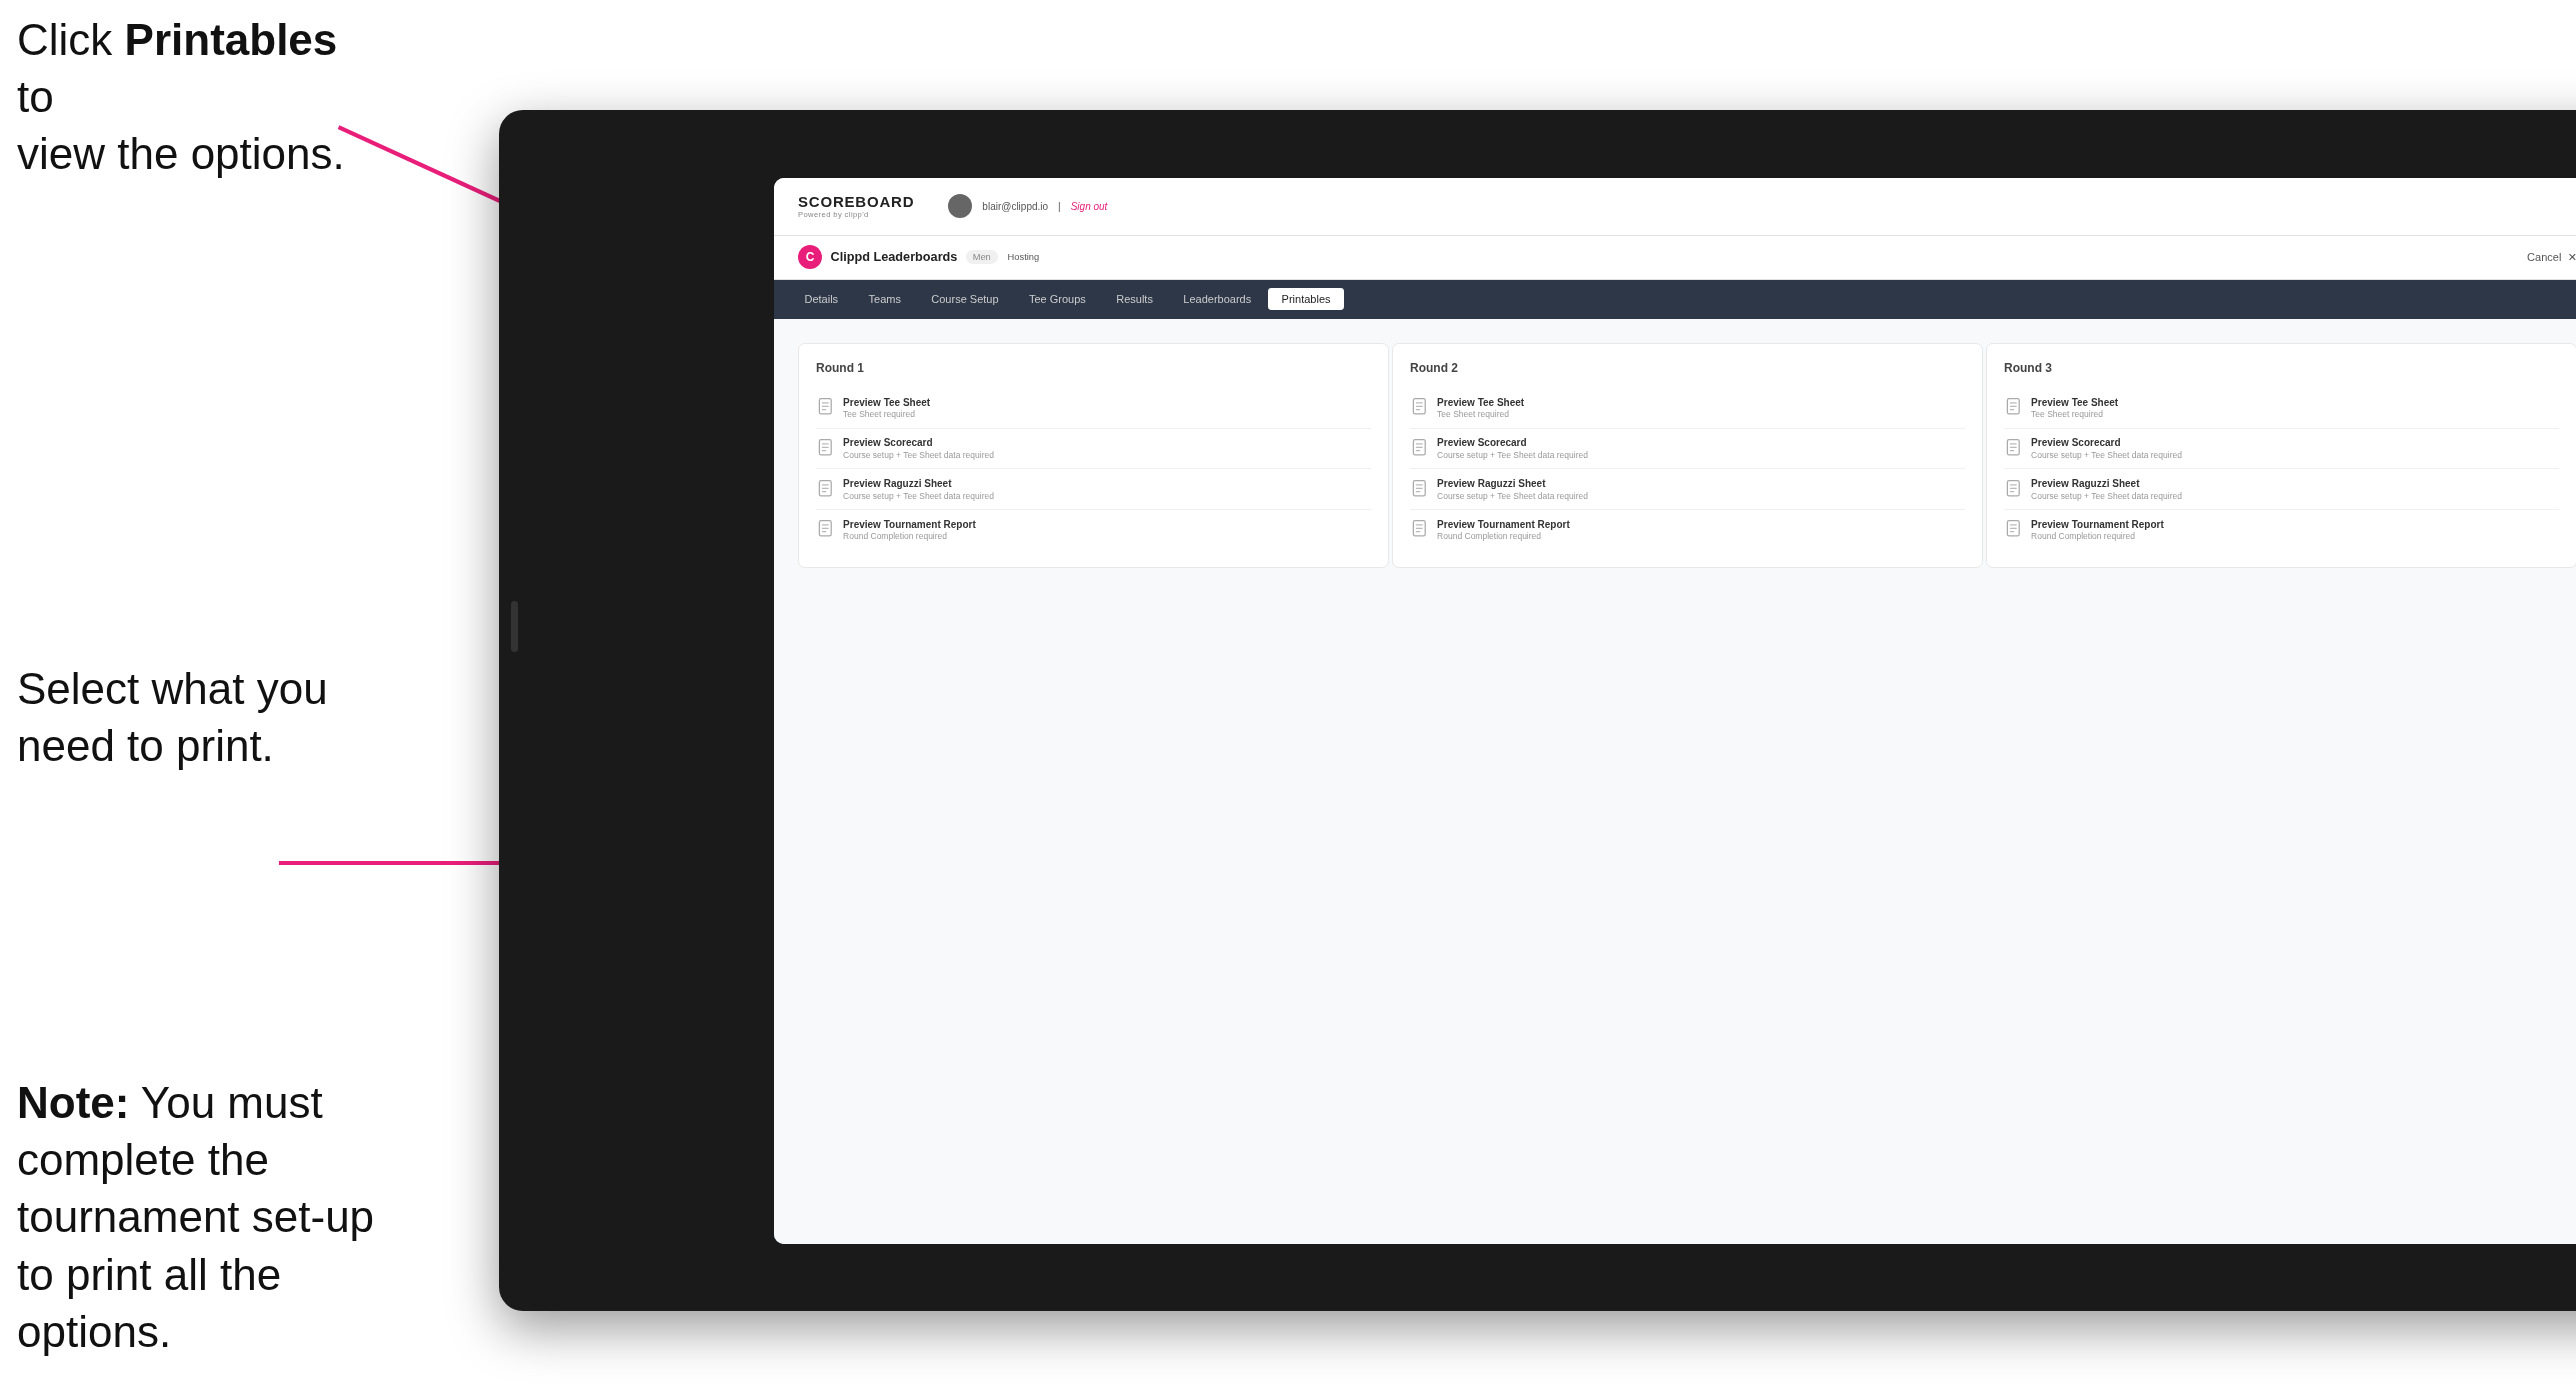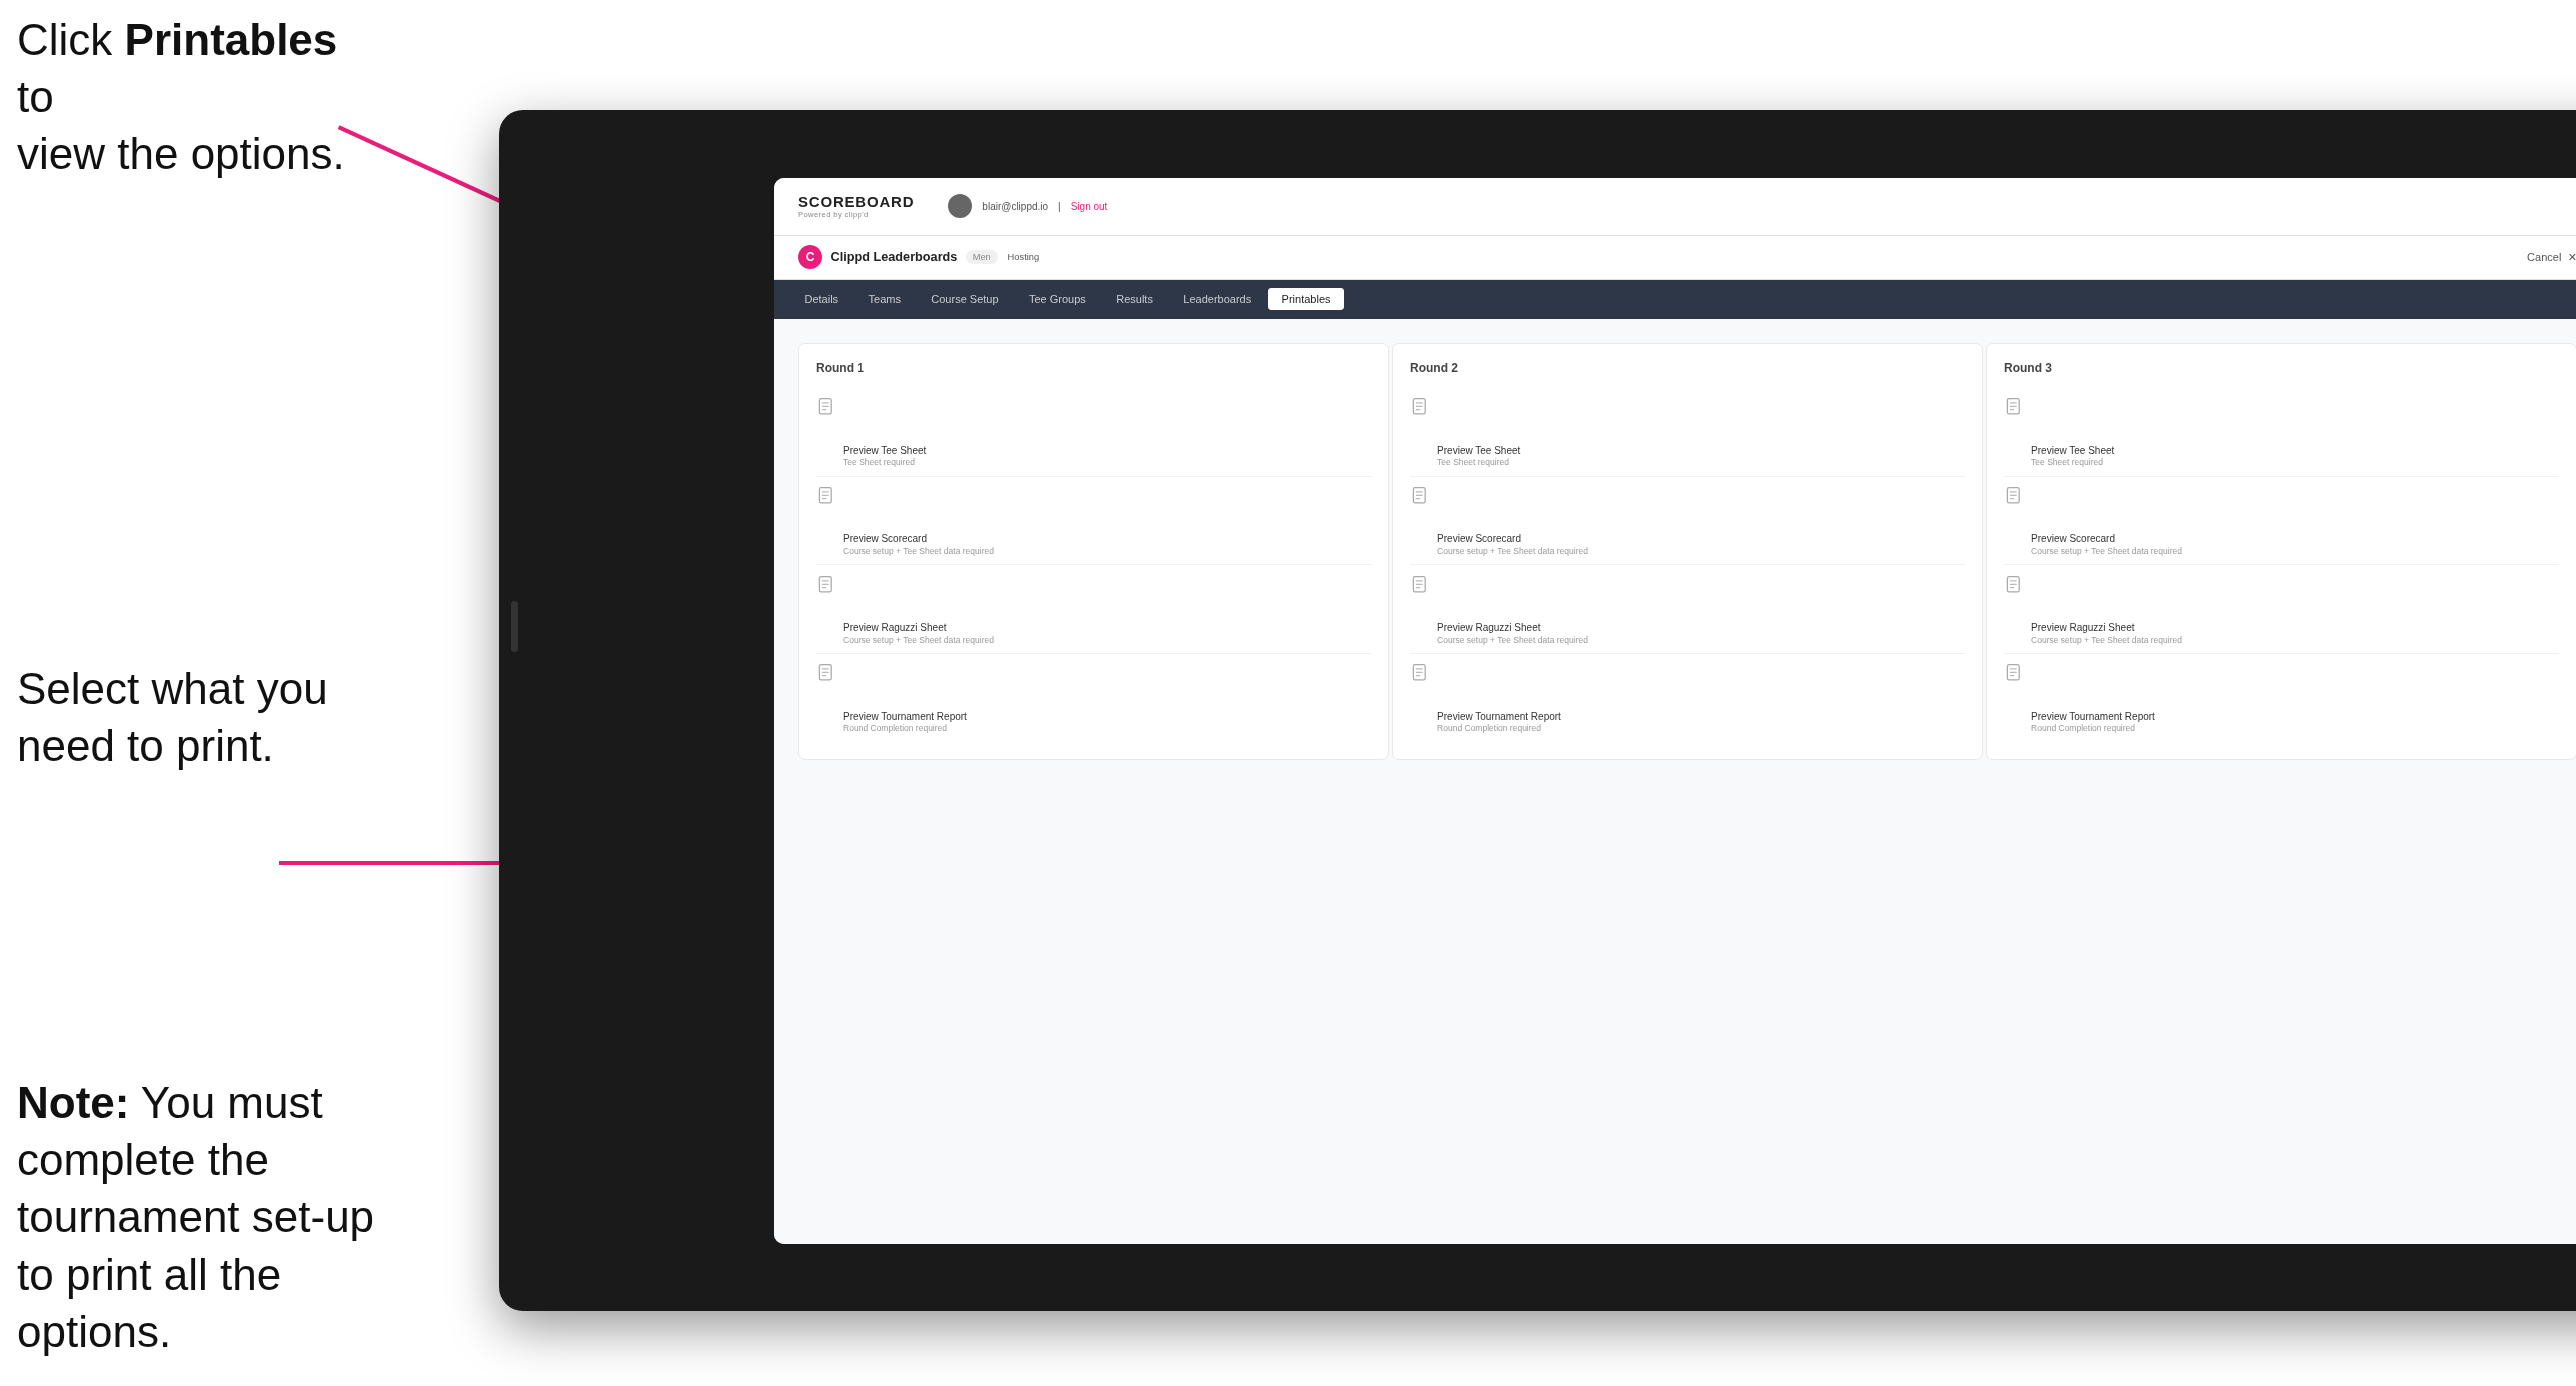--- a/index.html
+++ b/index.html
@@ -243,23 +243,22 @@
       flex-shrink: 0;
       margin-top: 0.8px;
     }
 
     .print-item-text {
       display: flex;
       flex-direction: column;
     }
     .print-item-title {
       font-size: 10px;
-      font-weight: 400;
+      font-weight: 700;
       color: #333;
-      margin-top: 48px;
     }
     .print-item-subtitle {
       font-size: 8.5px;
       color: #999;
       margin-top: 1.7px;
     }
 
     
     .pink-arrow-top {
       position: absolute;
@@ -317,21 +316,21 @@
 
     <div class="top-nav">
       <div class="scoreboard-logo">
         <span class="logo-title">SCOREBOARD</span>
         <span class="logo-sub">Powered by clipp'd</span>
       </div>
       <div class="top-nav-right">
         <div class="user-avatar"></div>
         <span>blair@clippd.io</span>
         <span> | </span>
-        <span style="cursor:pointer; color:#e91e7a;">Sign out</span>
+        <span style="cursor:pointer; color:#e91e7a;font-style:italic;">Sign out</span>
       </div>
     </div>
 
     <div class="tournament-header">
       <div class="tournament-icon">
         <span>C</span>
       </div>
       <span class="tournament-name">Clippd Leaderboards</span>
       <span class="tournament-badge">Men</span>
       <span class="hosting-badge">Hosting</span>

